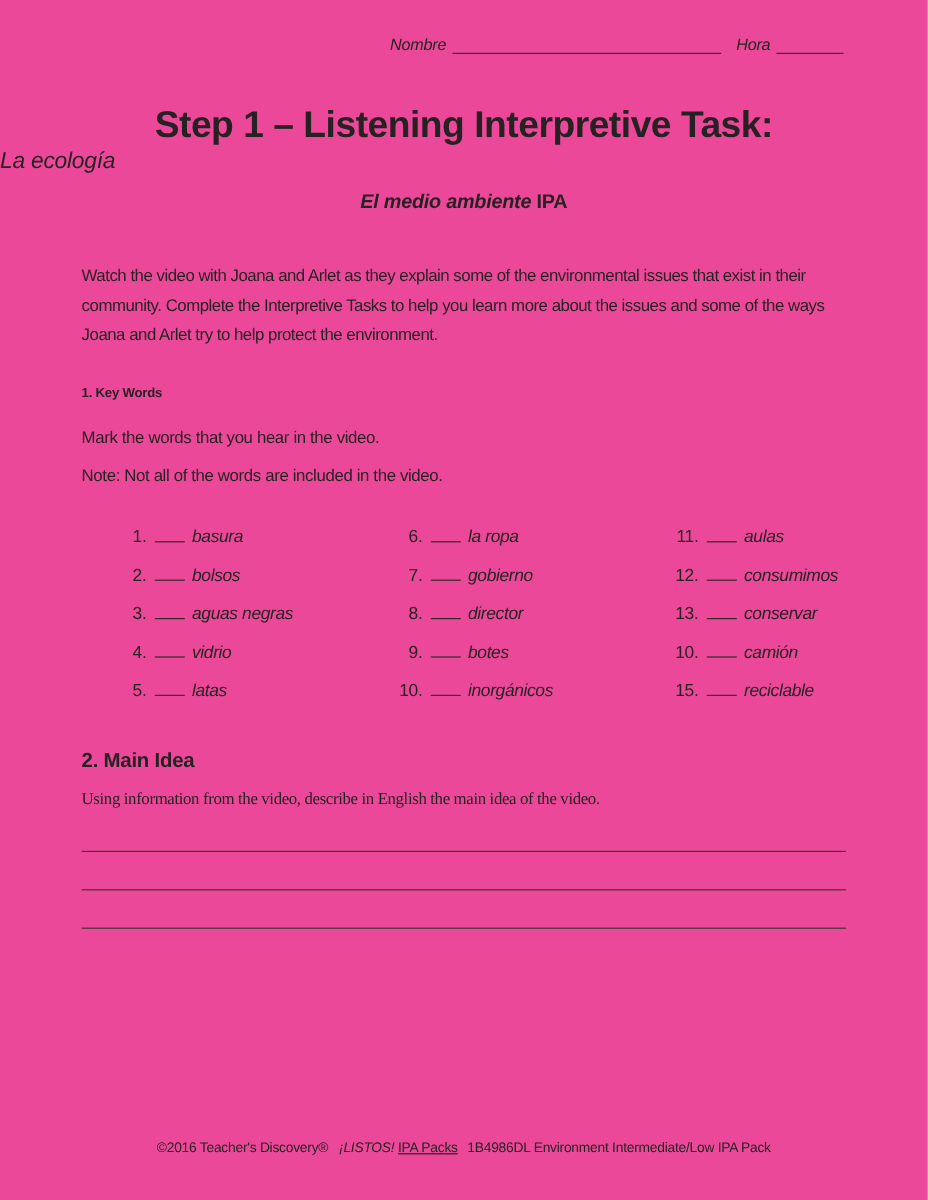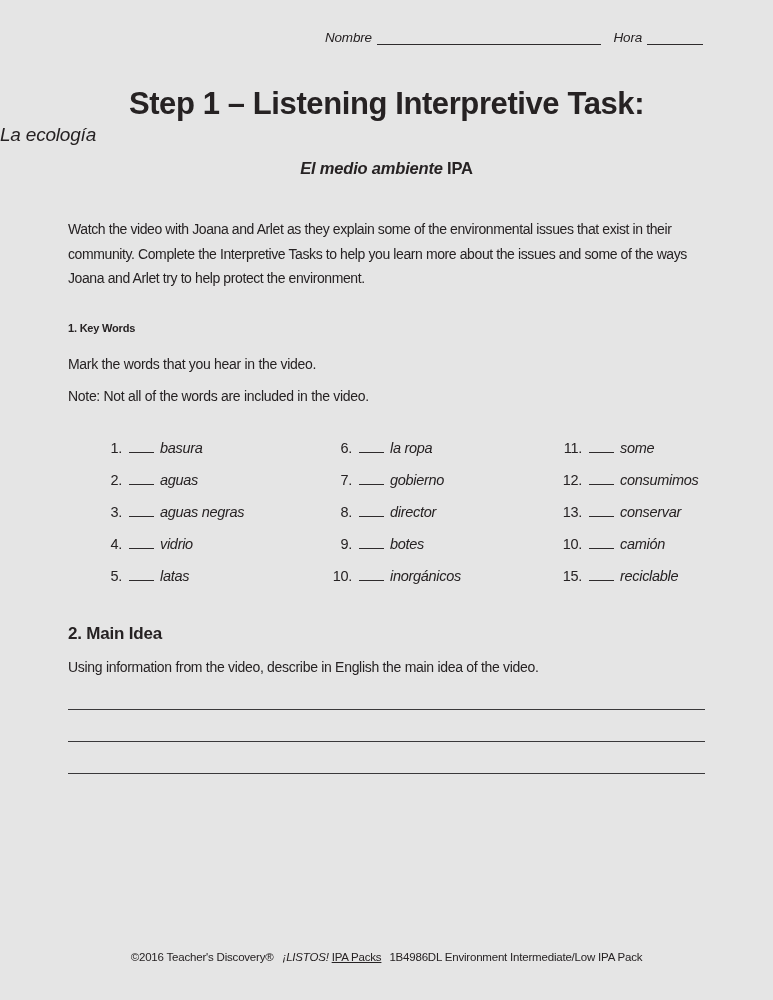--- a/index.html
+++ b/index.html
@@ -4,21 +4,21 @@
 <style>
   * { margin:0; padding:0; box-sizing:border-box; }
   html,body { background:#ffffff; }
   body {
     width:773px; height:1000px;
     font-family:"Liberation Sans", sans-serif;
     color:#262223;
     position:relative;
     overflow:hidden;
   }
-  .page { position:relative; width:773px; height:1000px; background:#e5e5e5; }
+  .page { position:relative; width:773px; height:1000px; background:#ec4899; }
 
   
   .name-row {
     position:absolute; top:30px; left:325px; width:378px;
     display:flex; align-items:flex-end;
     font-style:italic; font-size:13.5px; letter-spacing:-0.2px;
   }
   .name-label, .hora-label { padding-bottom:0px; white-space:nowrap; }
   .rule { border-bottom:1.5px solid #2e2b2c; height:14px; }
   .rule-name { flex:1; margin-left:5px; margin-right:13px; }
@@ -62,21 +62,21 @@
     display:inline-block; width:25px; height:1px;
     border-bottom:1.6px solid #2e2b2c; margin:0 6px 0 7px;
   }
   .kw-word { font-style:italic; }
 
   
   .mi-heading {
     position:absolute; top:624px; left:68px;
     font-size:17px; font-weight:bold; letter-spacing:-0.2px;
   }
-  .mi-instruction { position:absolute; top:659px; left:68px; font-size:14px; letter-spacing:-0.3px; }
+  .mi-instruction { position:absolute; top:659px; left:68px; font-size:14px; letter-spacing:-0.3px;font-family:Liberation Serif, serif; }
   .answer-lines { position:absolute; top:678px; left:68px; width:637px; }
   .answer-line  { height:32px; border-bottom:1.8px solid #39383a; }
 
   
   .footer {
     position:absolute; top:951px; left:0; width:773px; text-align:center;
     font-size:11.5px; letter-spacing:-0.2px; white-space:nowrap;
   }
   .footer .series-name { font-style:italic; margin-left:9px; }
   .footer .series-label { margin-left:3px;text-decoration:underline; }
@@ -100,34 +100,34 @@
 
   <div class="intro">Watch the video with Joana and Arlet as they explain some of the environmental issues that exist in their community. Complete the Interpretive Tasks to help you learn more about the issues and some of the ways Joana and Arlet try to help protect the environment.</div>
 
   <div class="kw-heading">1. Key Words</div>
   <div class="kw-instruction">Mark the words that you hear in the video.</div>
   <div class="kw-note">Note: Not all of the words are included in the video.</div>
 
   <div class="kw-grid">
     <div class="kw-col">
       <div class="kw-row"><span class="kw-num">1.</span><span class="kw-blank"></span><span class="kw-word">basura</span></div>
-      <div class="kw-row"><span class="kw-num">2.</span><span class="kw-blank"></span><span class="kw-word">aguas</span></div>
+      <div class="kw-row"><span class="kw-num">2.</span><span class="kw-blank"></span><span class="kw-word">bolsos</span></div>
       <div class="kw-row"><span class="kw-num">3.</span><span class="kw-blank"></span><span class="kw-word">aguas negras</span></div>
       <div class="kw-row"><span class="kw-num">4.</span><span class="kw-blank"></span><span class="kw-word">vidrio</span></div>
       <div class="kw-row"><span class="kw-num">5.</span><span class="kw-blank"></span><span class="kw-word">latas</span></div>
     </div>
     <div class="kw-col">
       <div class="kw-row"><span class="kw-num">6.</span><span class="kw-blank"></span><span class="kw-word">la ropa</span></div>
       <div class="kw-row"><span class="kw-num">7.</span><span class="kw-blank"></span><span class="kw-word">gobierno</span></div>
       <div class="kw-row"><span class="kw-num">8.</span><span class="kw-blank"></span><span class="kw-word">director</span></div>
       <div class="kw-row"><span class="kw-num">9.</span><span class="kw-blank"></span><span class="kw-word">botes</span></div>
       <div class="kw-row"><span class="kw-num">10.</span><span class="kw-blank"></span><span class="kw-word">inorgánicos</span></div>
     </div>
     <div class="kw-col">
-      <div class="kw-row"><span class="kw-num">11.</span><span class="kw-blank"></span><span class="kw-word">some</span></div>
+      <div class="kw-row"><span class="kw-num">11.</span><span class="kw-blank"></span><span class="kw-word">aulas</span></div>
       <div class="kw-row"><span class="kw-num">12.</span><span class="kw-blank"></span><span class="kw-word">consumimos</span></div>
       <div class="kw-row"><span class="kw-num">13.</span><span class="kw-blank"></span><span class="kw-word">conservar</span></div>
       <div class="kw-row"><span class="kw-num">10.</span><span class="kw-blank"></span><span class="kw-word">camión</span></div>
       <div class="kw-row"><span class="kw-num">15.</span><span class="kw-blank"></span><span class="kw-word">reciclable</span></div>
     </div>
   </div>
 
   <div class="mi-heading">2. Main Idea</div>
   <div class="mi-instruction">Using information from the video, describe in English the main idea of the video.</div>
   <div class="answer-lines">

